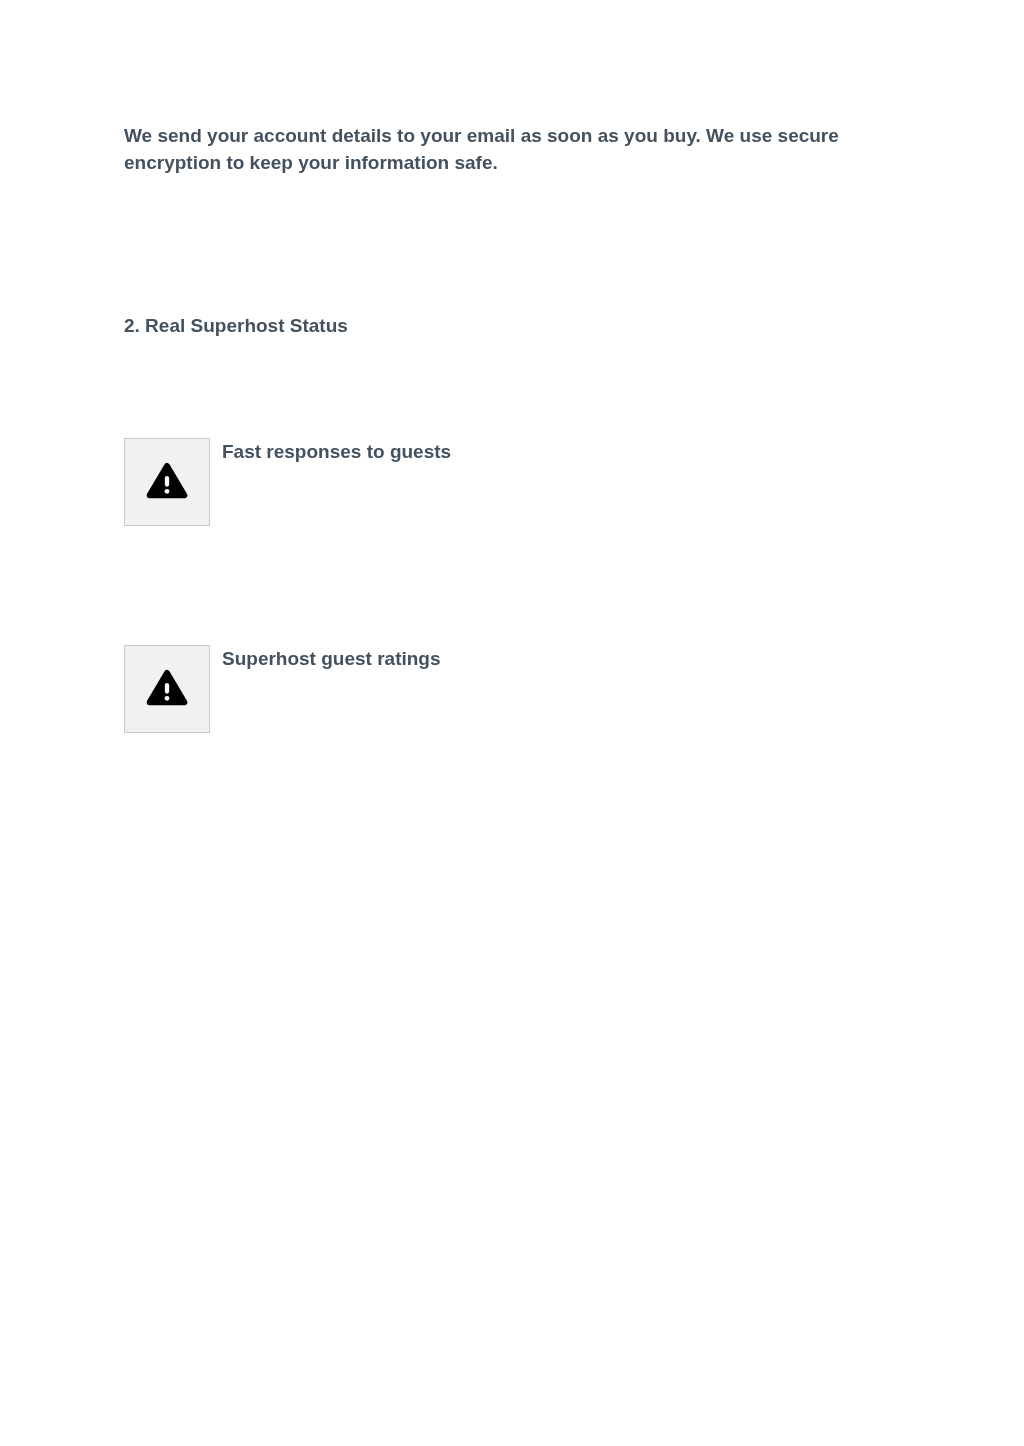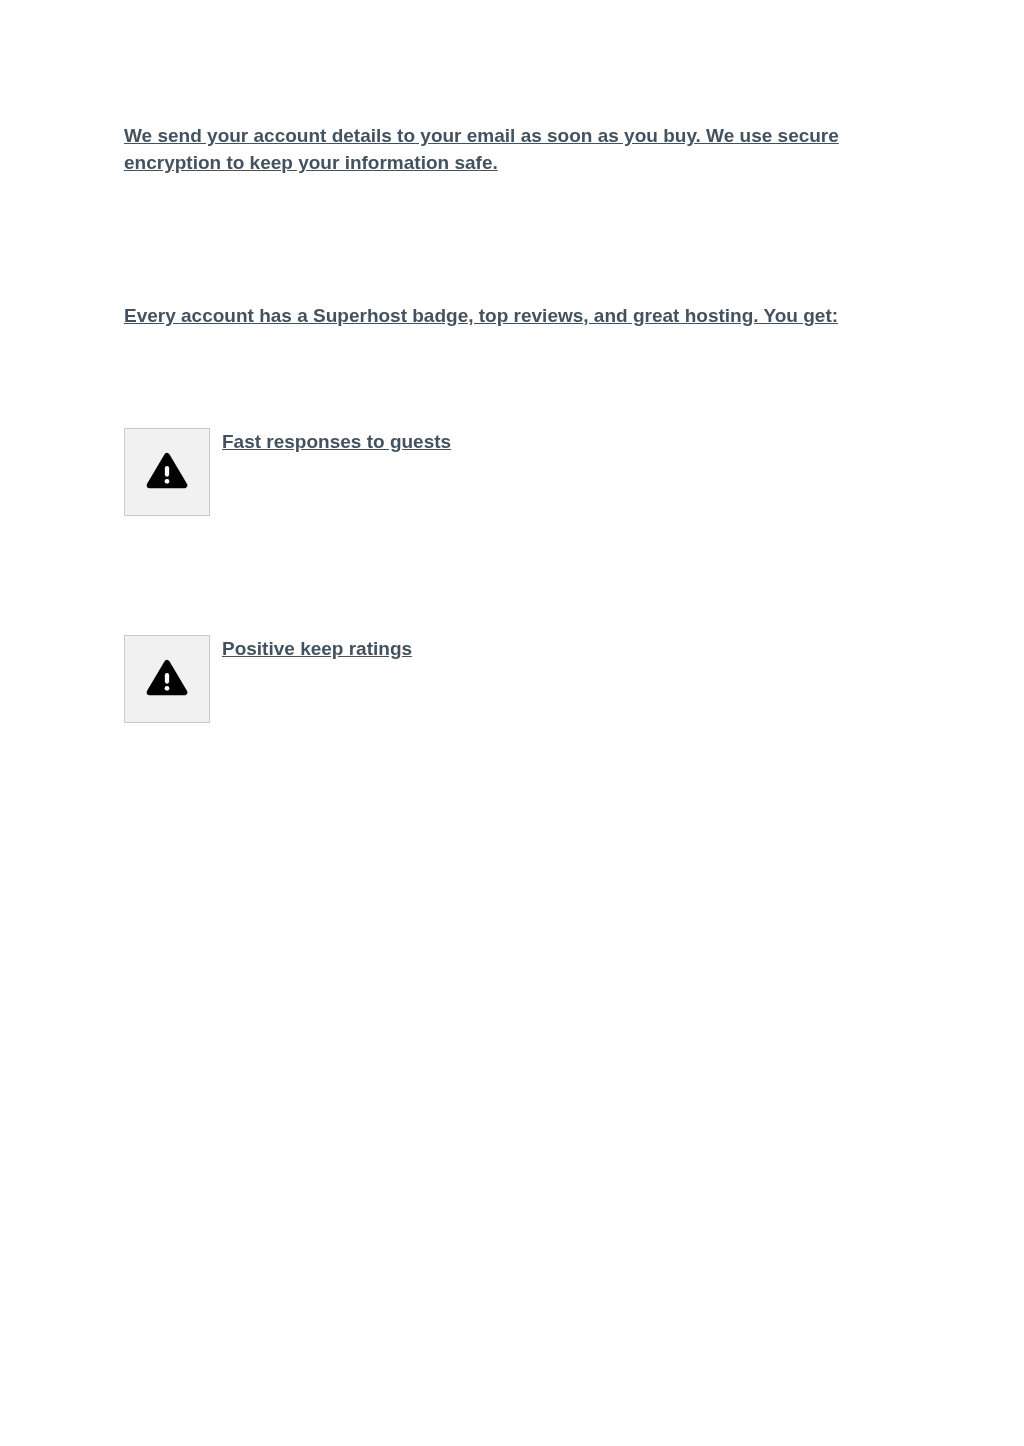--- a/index.html
+++ b/index.html
@@ -12,21 +12,20 @@
     width: 1024px;
     height: 1446px;
     font-family: "Liberation Sans", "DejaVu Sans", sans-serif;
     color: #44525f;
     overflow: hidden;
   }
   .page {
     width: 1024px;
     height: 1205px;
     padding: 122px 158px 0 124px;
-    text-decoration: underline;
   }
   .intro {
     margin: 0;
     font-size: 19px;
     line-height: 27px;
     font-weight: bold;
   }
   .heading {
     margin: 0;
     font-size: 19px;
@@ -74,22 +73,22 @@
   }
   .heading-3 { margin-top: 128px; }
 </style>
 </head>
 <body>
 
 <div class="page">
 
   <p class="intro">We send your account details to your email as soon as you buy. We use secure encryption to keep your information safe.</p>
 
+  <h2 class="heading heading-2">2. Real Superhost Status</h2>
 
-  <p class="desc">Every account has a Superhost badge, top reviews, and great hosting. You get:</p>
 
   <div class="features">
 
     <div class="feature-item">
       <span class="image-placeholder">
         <svg class="warn-svg" viewBox="0 0 64 60" aria-hidden="true">
           <path d="M32 6 L58 50 L6 50 Z" fill="#000" stroke="#000" stroke-width="9" stroke-linejoin="round"></path>
           <rect x="28.8" y="21" width="6.4" height="16" rx="3.2" fill="#fff"></rect>
           <circle cx="32" cy="44" r="3.6" fill="#fff"></circle>
         </svg>
@@ -98,20 +97,20 @@
     </div>
 
     <div class="feature-item">
       <span class="image-placeholder">
         <svg class="warn-svg" viewBox="0 0 64 60" aria-hidden="true">
           <path d="M32 6 L58 50 L6 50 Z" fill="#000" stroke="#000" stroke-width="9" stroke-linejoin="round"></path>
           <rect x="28.8" y="21" width="6.4" height="16" rx="3.2" fill="#fff"></rect>
           <circle cx="32" cy="44" r="3.6" fill="#fff"></circle>
         </svg>
       </span>
-      <span class="feature-label">Positive keep ratings</span>
+      <span class="feature-label">Superhost guest ratings</span>
     </div>
 
 
   </div>
 
 
 </div>
 
 </body></html>

